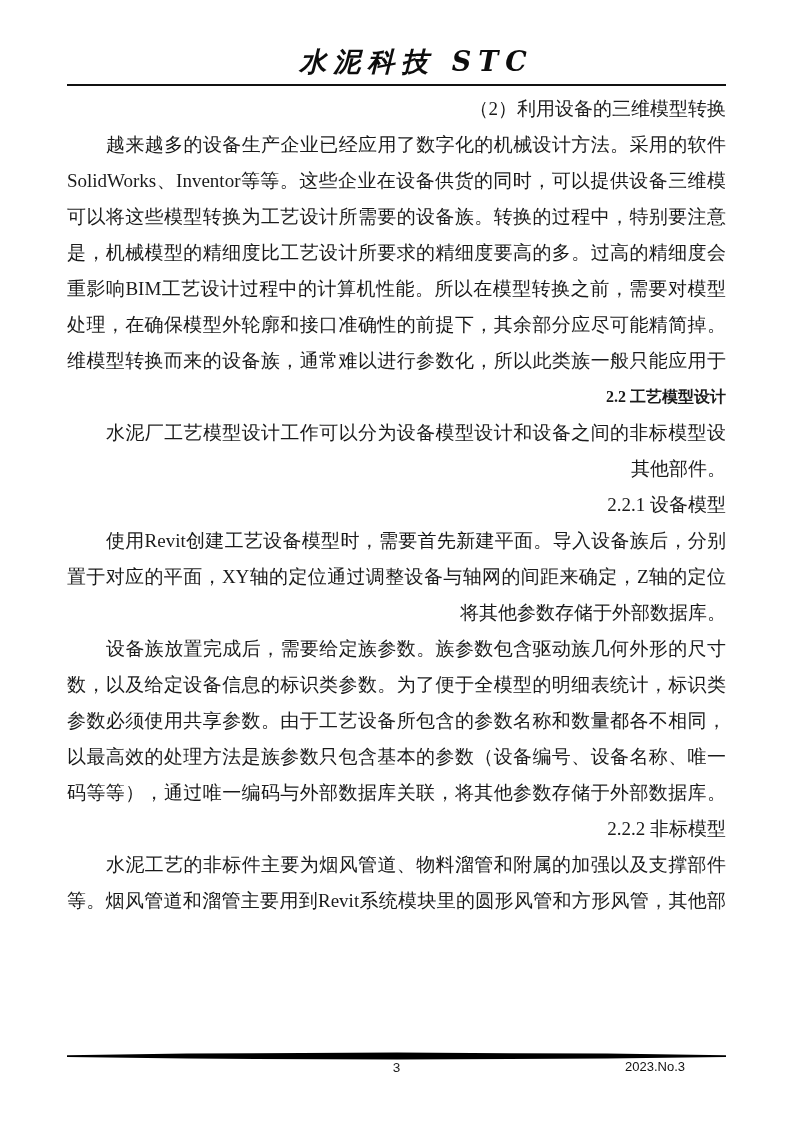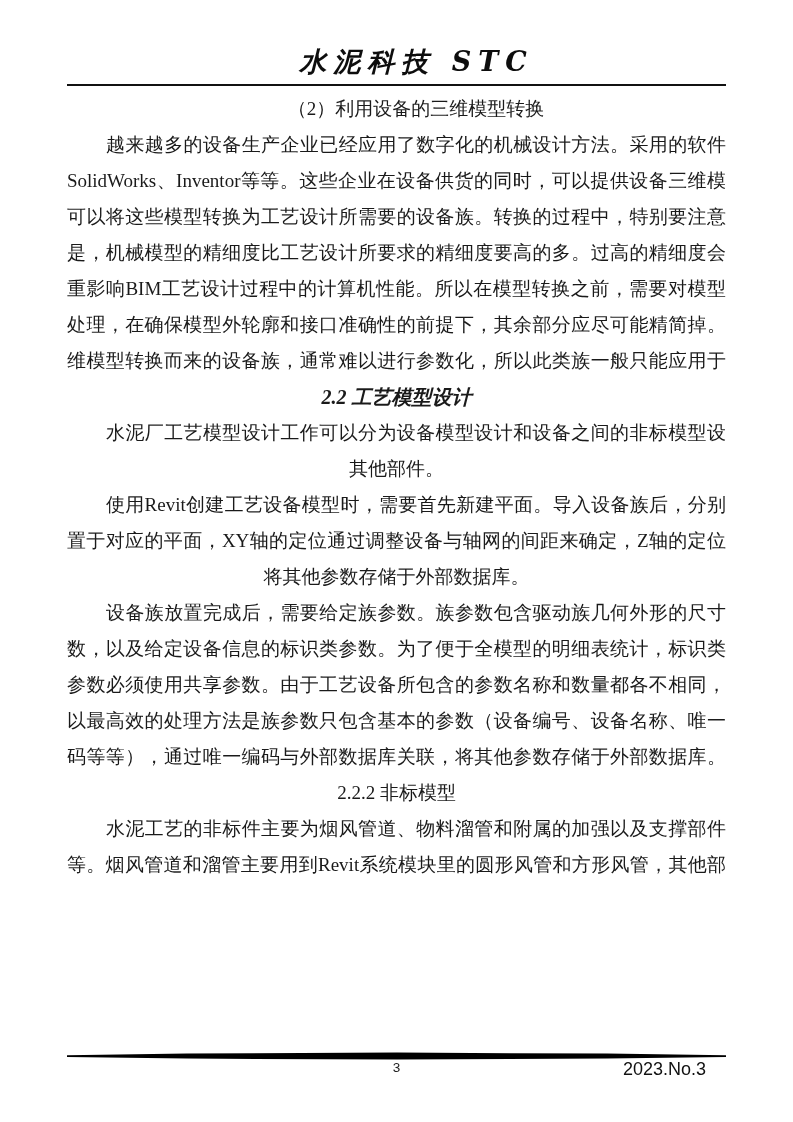--- a/index.html
+++ b/index.html
@@ -33,53 +33,52 @@
   .doc-body{
     position:absolute;
     top:91px;left:67px;width:659px;
   }
   .ln{
     font-size:19px;
     line-height:36px;
     height:36px;
     white-space:nowrap;
     color:#1a1a1a;
-    text-align:center;
+    text-align:right;
   }
   .ln.just{
     white-space:normal;
     text-align:justify;
     text-align-last:justify;
     overflow:hidden;
   }
   .ln.indent{ padding-left:39px; }
   .ln.heading{
     font-weight:700;
-    font-size:20px;
+    font-size:16px;
     font-family:"Liberation Serif", serif;
-    font-style:italic;
   }
   .footer-rule{
     position:absolute;
     top:1052px;left:67px;
     display:block;
   }
   .page-num{
     position:absolute;
     top:1060px;left:67px;width:659px;
     text-align:center;
     font-family:"Liberation Sans", sans-serif;
     font-size:13.5px;
     color:#222222;
   }
   .issue{
     position:absolute;
-    top:1059px;right:87px;
+    top:1059px;right:108px;
     font-family:"Liberation Sans", sans-serif;
-    font-size:18px;
+    font-size:13px;
     color:#111111;
   }
 </style>
 </head>
 <body>
 
 <div class="page">
 
   <div class="journal-title">水泥科技 STC</div>
 
@@ -90,20 +89,21 @@
       <div class="ln just indent">越来越多的设备生产企业已经应用了数字化的机械设计方法。采用的软件有</div>
       <div class="ln just">SolidWorks、Inventor等等。这些企业在设备供货的同时，可以提供设备三维模型。</div>
       <div class="ln just">可以将这些模型转换为工艺设计所需要的设备族。转换的过程中，特别要注意的</div>
       <div class="ln just">是，机械模型的精细度比工艺设计所要求的精细度要高的多。过高的精细度会严</div>
       <div class="ln just">重影响BIM工艺设计过程中的计算机性能。所以在模型转换之前，需要对模型进行</div>
       <div class="ln just">处理，在确保模型外轮廓和接口准确性的前提下，其余部分应尽可能精简掉。三</div>
       <div class="ln just">维模型转换而来的设备族，通常难以进行参数化，所以此类族一般只能应用于单</div>
       <div class="ln heading">2.2 工艺模型设计</div>
       <div class="ln just indent">水泥厂工艺模型设计工作可以分为设备模型设计和设备之间的非标模型设计</div>
       <div class="ln">其他部件。</div>
+      <div class="ln">2.2.1 设备模型</div>
       <div class="ln just indent">使用Revit创建工艺设备模型时，需要首先新建平面。导入设备族后，分别放</div>
       <div class="ln just">置于对应的平面，XY轴的定位通过调整设备与轴网的间距来确定，Z轴的定位通过</div>
       <div class="ln">将其他参数存储于外部数据库。</div>
       <div class="ln just indent">设备族放置完成后，需要给定族参数。族参数包含驱动族几何外形的尺寸参</div>
       <div class="ln just">数，以及给定设备信息的标识类参数。为了便于全模型的明细表统计，标识类的</div>
       <div class="ln just">参数必须使用共享参数。由于工艺设备所包含的参数名称和数量都各不相同，所</div>
       <div class="ln just">以最高效的处理方法是族参数只包含基本的参数（设备编号、设备名称、唯一编</div>
       <div class="ln just">码等等），通过唯一编码与外部数据库关联，将其他参数存储于外部数据库。这种</div>
       <div class="ln">2.2.2 非标模型</div>
       <div class="ln just indent">水泥工艺的非标件主要为烟风管道、物料溜管和附属的加强以及支撑部件等</div>

